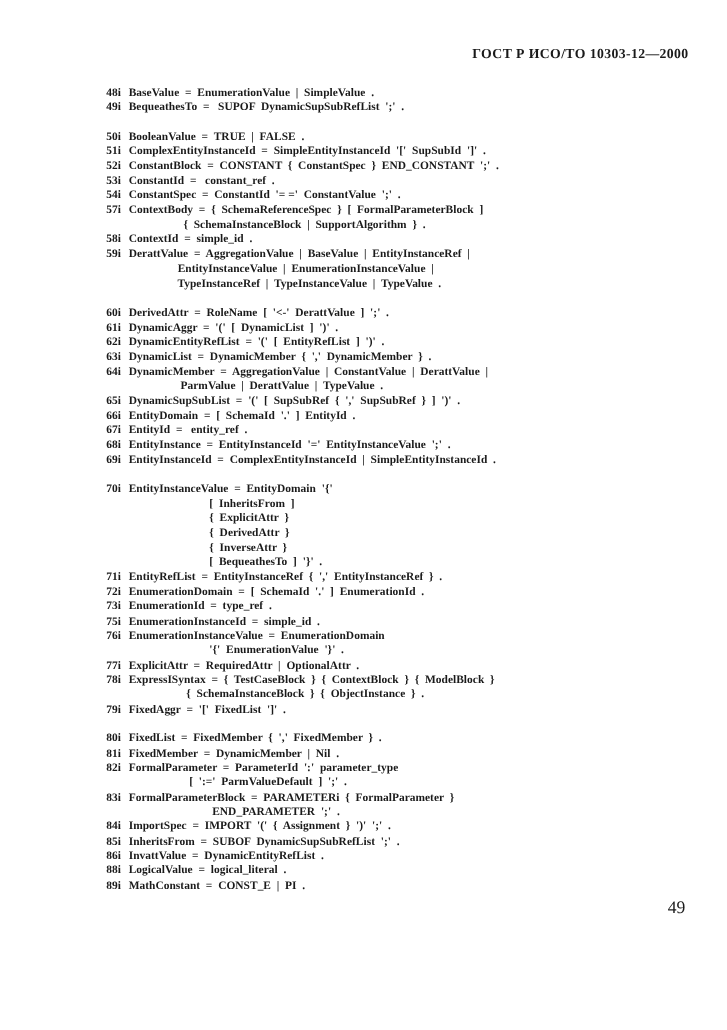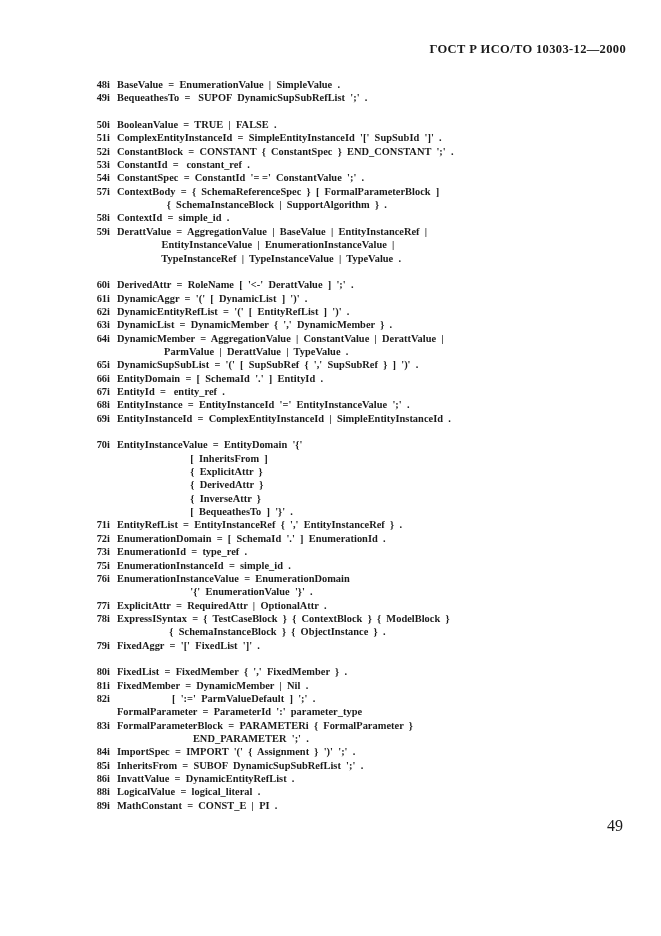--- a/index.html
+++ b/index.html
@@ -114,21 +114,21 @@
       <div class="rule"><span class="rule-num">72i</span><span class="rule-body"><span class="cont">EnumerationDomain  =  [  SchemaId  '.'  ]  EnumerationId  .</span></span></div>
       <div class="rule"><span class="rule-num">73i</span><span class="rule-body"><span class="cont">EnumerationId  =  type_ref  .</span></span></div>
       <div class="rule"><span class="rule-num">75i</span><span class="rule-body"><span class="cont">EnumerationInstanceId  =  simple_id  .</span></span></div>
       <div class="rule"><span class="rule-num">76i</span><span class="rule-body"><span class="cont">EnumerationInstanceValue  =  EnumerationDomain</span><span class="cont">                            '{'  EnumerationValue  '}'  .</span></span></div>
       <div class="rule"><span class="rule-num">77i</span><span class="rule-body"><span class="cont">ExplicitAttr  =  RequiredAttr  |  OptionalAttr  .</span></span></div>
       <div class="rule"><span class="rule-num">78i</span><span class="rule-body"><span class="cont">ExpressISyntax  =  {  TestCaseBlock  }  {  ContextBlock  }  {  ModelBlock  }</span><span class="cont">                    {  SchemaInstanceBlock  }  {  ObjectInstance  }  .</span></span></div>
       <div class="rule"><span class="rule-num">79i</span><span class="rule-body"><span class="cont">FixedAggr  =  '['  FixedList  ']'  .</span></span></div>
       <div class="gap"></div>
       <div class="rule"><span class="rule-num">80i</span><span class="rule-body"><span class="cont">FixedList  =  FixedMember  {  ','  FixedMember  }  .</span></span></div>
       <div class="rule"><span class="rule-num">81i</span><span class="rule-body"><span class="cont">FixedMember  =  DynamicMember  |  Nil  .</span></span></div>
-      <div class="rule"><span class="rule-num">82i</span><span class="rule-body"><span class="cont">                     [  ':='  ParmValueDefault  ]  ';'  .</span><span class="cont">FormalParameter  =  ParameterId  ':'  parameter_type</span></span></div>
+      <div class="rule"><span class="rule-num">82i</span><span class="rule-body"><span class="cont">FormalParameter  =  ParameterId  ':'  parameter_type</span><span class="cont">                     [  ':='  ParmValueDefault  ]  ';'  .</span></span></div>
       <div class="rule"><span class="rule-num">83i</span><span class="rule-body"><span class="cont">FormalParameterBlock  =  PARAMETERi  {  FormalParameter  }</span><span class="cont">                             END_PARAMETER  ';'  .</span></span></div>
       <div class="rule"><span class="rule-num">84i</span><span class="rule-body"><span class="cont">ImportSpec  =  IMPORT  '('  {  Assignment  }  ')'  ';'  .</span></span></div>
       <div class="rule"><span class="rule-num">85i</span><span class="rule-body"><span class="cont">InheritsFrom  =  SUBOF  DynamicSupSubRefList  ';'  .</span></span></div>
       <div class="rule"><span class="rule-num">86i</span><span class="rule-body"><span class="cont">InvattValue  =  DynamicEntityRefList  .</span></span></div>
       <div class="rule"><span class="rule-num">88i</span><span class="rule-body"><span class="cont">LogicalValue  =  logical_literal  .</span></span></div>
       <div class="rule"><span class="rule-num">89i</span><span class="rule-body"><span class="cont">MathConstant  =  CONST_E  |  PI  .</span></span></div>
     </div>
 
   <div class="folio">49</div>
 

